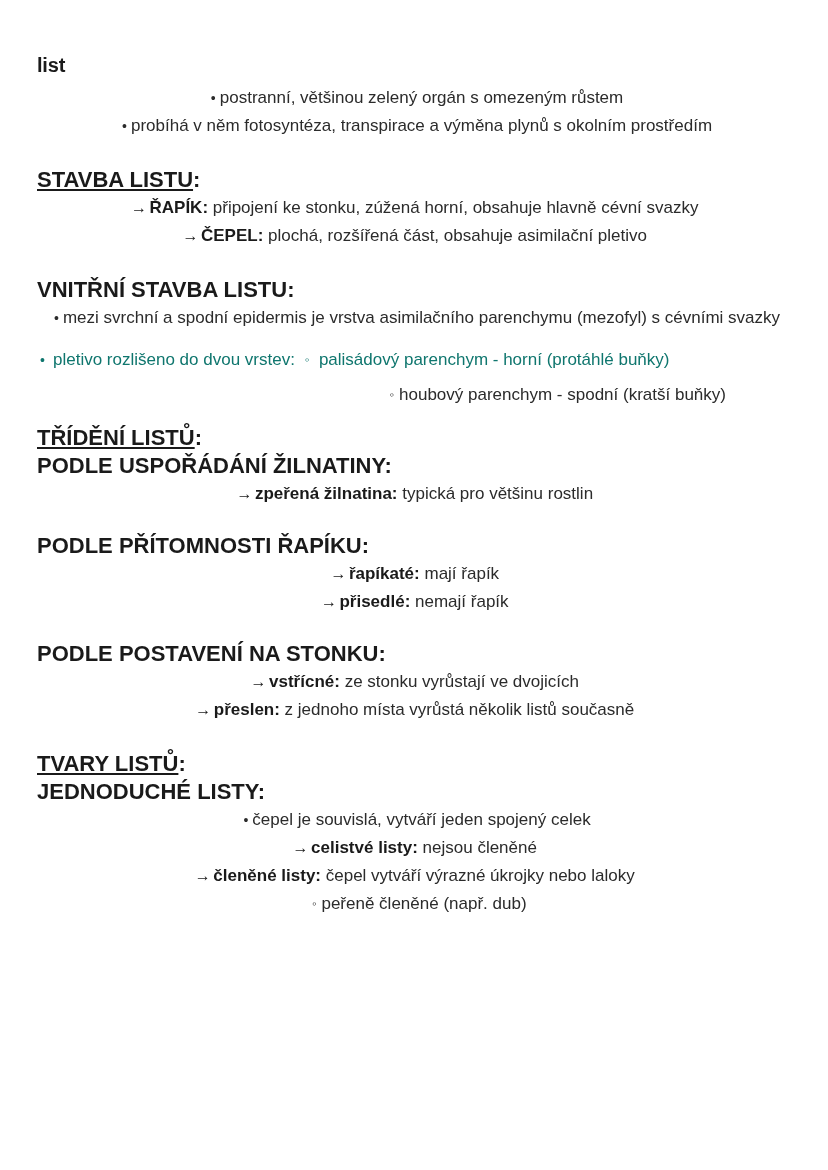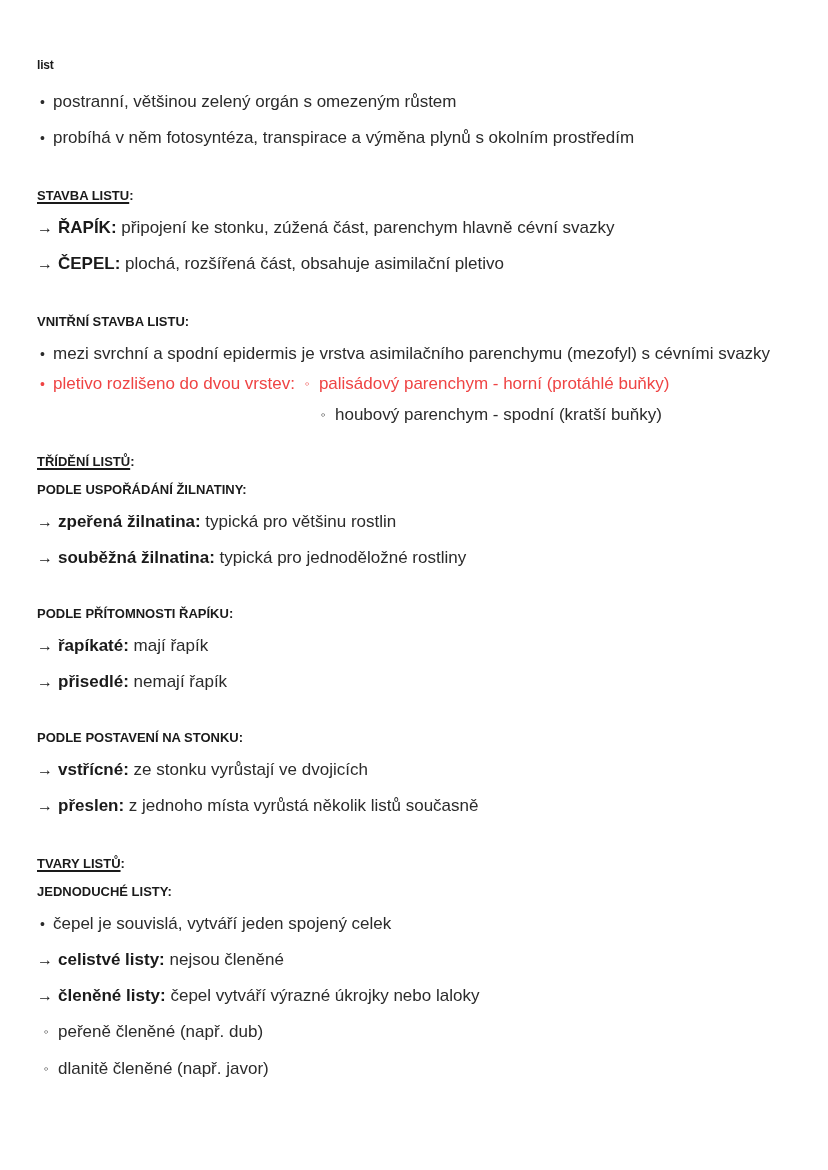--- a/index.html
+++ b/index.html
@@ -17,33 +17,34 @@
   }
   .page {
     position: relative;
     width: 828px;
     height: 1170px;
     background: #ffffff;
     padding: 52px 38px 0 37px;
   }
 
   .doc-title {
-    font-size: 12px;
+    font-size: 20px;
     font-weight: bold;
     line-height: 26px;
     letter-spacing: -0.2px;
     margin: 0 0 6px 0;
     color: #1a1a1a;
   }
 
   .line {
     font-size: 17px;
-    line-height: 36px;
+    line-height: 28px;
     white-space: nowrap;
     color: #2b2b2b;
+    text-align: center;
   }
 
   .line b,
   .line .bold {
     font-weight: bold;
     color: #1a1a1a;
   }
 
   
   .bullet {
@@ -72,42 +73,43 @@
     display: inline-block;
     width: 14px;
     font-size: 13px;
     color: #2b2b2b;
     position: relative;
     top: -1px;
   }
   .circ-deep { padding-left: 12px; }
 
   .heading {
-    font-size: 13px;
+    font-size: 22px;
     line-height: 28px;
     font-weight: bold;
     color: #1a1a1a;
     white-space: nowrap;
   }
   .heading .u {
     text-decoration: underline;
     text-underline-offset: 2px;
     text-decoration-thickness: 1.5px;
   }
 
   .gap-lg { height: 26px; }
   .gap-md { height: 24px; }
   .gap-sm { height: 14px; }
 
   .sub-row {
     font-size: 17px;
-    line-height: 24px;
+    line-height: 40px;
     white-space: nowrap;
-    color: #ef4444;
+    color: #0f766e;
     display: flex;
+    margin-top: 8px;
   }
   .sub-row .left {
     display: inline-block;
     padding-left: 3px;
   }
   .sub-row .left .mk {
     display: inline-block;
     width: 13px;
     font-size: 14px;
   }
@@ -140,21 +142,21 @@
     <span class="mk">•</span><span>probíhá v něm fotosyntéza, transpirace a výměna plynů s okolním prostředím</span>
   </div>
 
   <div class="gap-lg"></div>
 
   <div class="heading">
     <span class="u">STAVBA LISTU</span><span>:</span>
   </div>
 
   <div class="line arrow">
-    <span class="mk">→</span><span class="bold">ŘAPÍK:</span><span> připojení ke stonku, zúžená část, parenchym hlavně cévní svazky</span>
+    <span class="mk">→</span><span class="bold">ŘAPÍK:</span><span> připojení ke stonku, zúžená horní, obsahuje hlavně cévní svazky</span>
   </div>
   <div class="line arrow">
     <span class="mk">→</span><span class="bold">ČEPEL:</span><span> plochá, rozšířená část, obsahuje asimilační pletivo</span>
   </div>
 
   <div class="gap-lg"></div>
 
   <div class="heading">VNITŘNÍ STAVBA LISTU:</div>
 
   <div class="line bullet">
@@ -176,23 +178,20 @@
   <div class="gap-sm"></div>
 
   <div class="heading">
     <span class="u">TŘÍDĚNÍ LISTŮ</span><span>:</span>
   </div>
 
   <div class="heading">PODLE USPOŘÁDÁNÍ ŽILNATINY:</div>
   <div class="line arrow">
     <span class="mk">→</span><span class="bold">zpeřená žilnatina:</span><span> typická pro většinu rostlin</span>
   </div>
-  <div class="line arrow">
-    <span class="mk">→</span><span class="bold">souběžná žilnatina:</span><span> typická pro jednoděložné rostliny</span>
-  </div>
 
   <div class="gap-md"></div>
 
   <div class="heading">PODLE PŘÍTOMNOSTI ŘAPÍKU:</div>
   <div class="line arrow">
     <span class="mk">→</span><span class="bold">řapíkaté:</span><span> mají řapík</span>
   </div>
   <div class="line arrow">
     <span class="mk">→</span><span class="bold">přisedlé:</span><span> nemají řapík</span>
   </div>
@@ -220,17 +219,14 @@
   </div>
   <div class="line arrow">
     <span class="mk">→</span><span class="bold">celistvé listy:</span><span> nejsou členěné</span>
   </div>
   <div class="line arrow">
     <span class="mk">→</span><span class="bold">členěné listy:</span><span> čepel vytváří výrazné úkrojky nebo laloky</span>
   </div>
   <div class="line circ">
     <span class="mk">◦</span><span>peřeně členěné (např. dub)</span>
   </div>
-  <div class="line circ">
-    <span class="mk">◦</span><span>dlanitě členěné (např. javor)</span>
-  </div>
 
 </div>
 
 </body></html>

